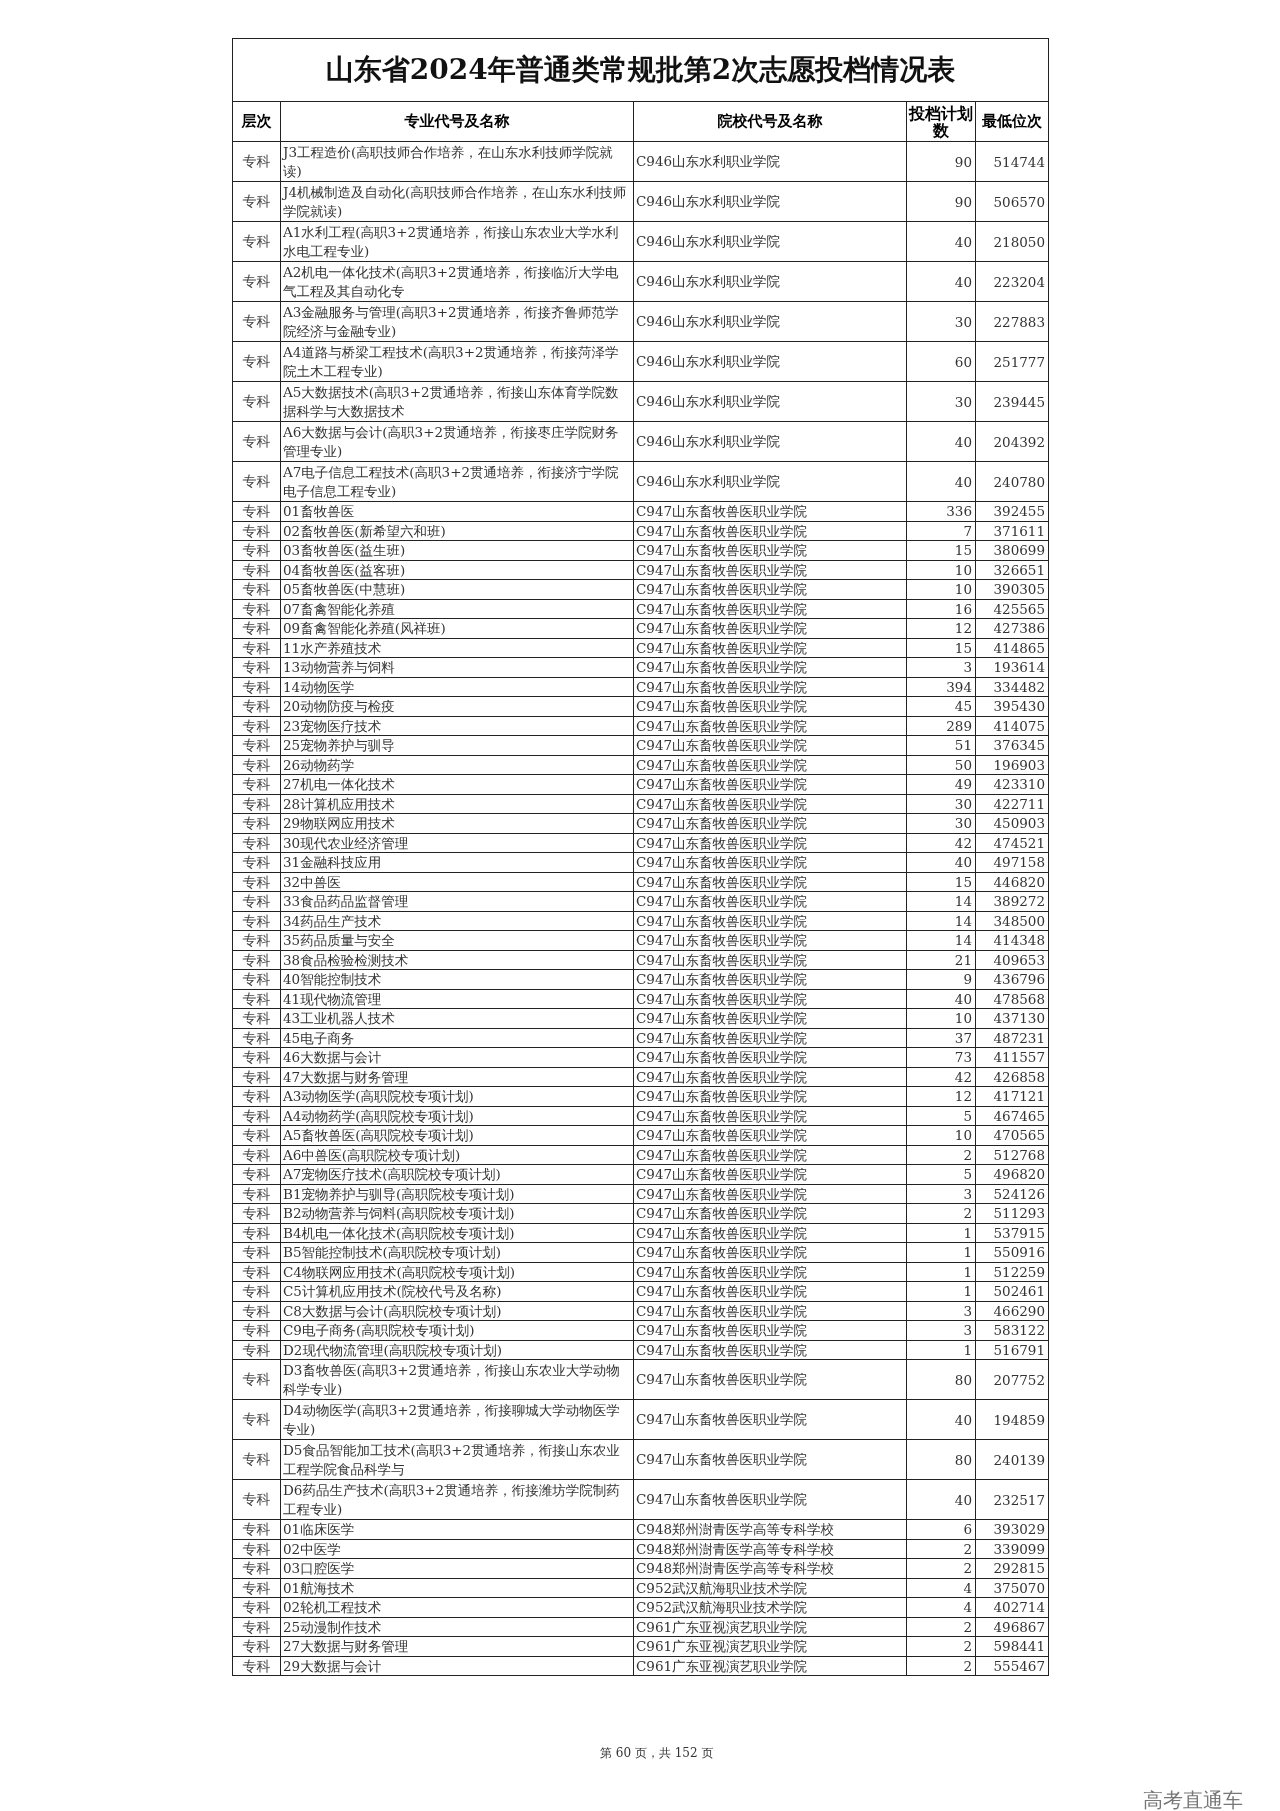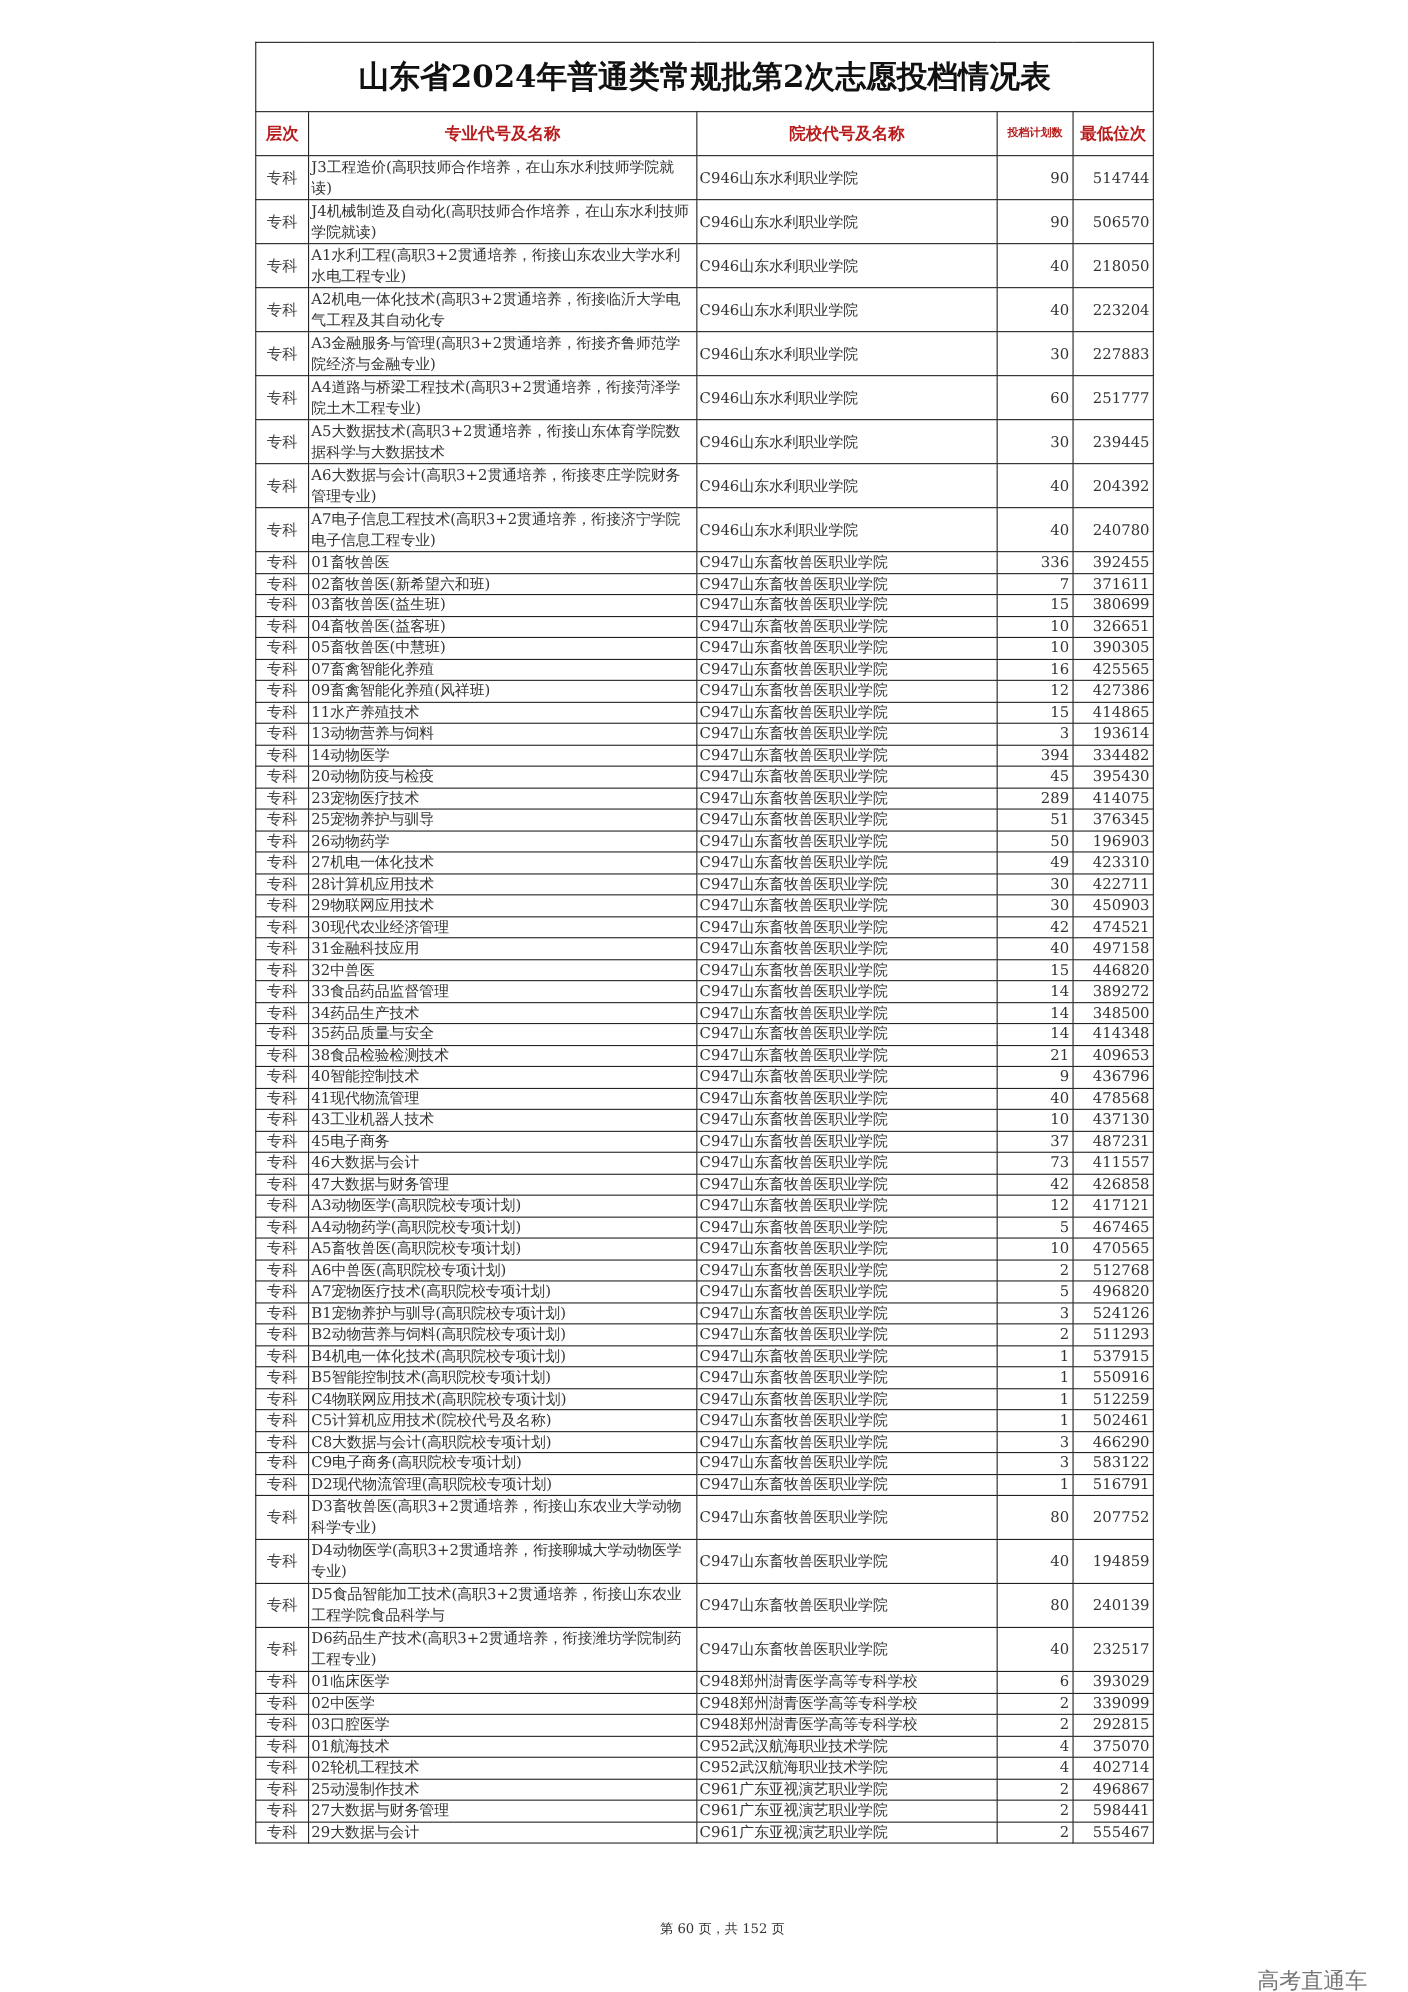--- a/index.html
+++ b/index.html
@@ -3,22 +3,22 @@
 <meta charset="utf-8">
 <style>
   html, body { margin: 0; padding: 0; background: #ffffff; }
   body { width: 1280px; height: 1811px; position: relative; overflow: hidden;
          font-family: "DejaVu Serif", "Liberation Serif", serif; color: #222; }
   .sheet { position: absolute; left: 232px; top: 38px; width: 816px; }
   table { border-collapse: collapse; width: 816px; table-layout: fixed; }
   td, th { border: 1.5px solid #222; padding: 0 2px; overflow: hidden; white-space: nowrap; }
   .title-cell { height: 62px; text-align: center; font-size: 28px; font-weight: bold;
                 font-family: "DejaVu Serif", serif; letter-spacing: 0px; color: #111; }
-  th { height: 39px; font-size: 15px; font-weight: bold; font-family: "DejaVu Sans", sans-serif; color: #b91c1c; }
-  th.plan { font-size: 10px; line-height: 17px; white-space: normal; }
+  th { height: 39px; font-size: 15px; font-weight: bold; font-family: "DejaVu Sans", sans-serif; color: #000000; }
+  th.plan { font-size: 16px; line-height: 17px; white-space: normal; }
   td { font-size: 13.5px; color: #333; }
   td.lvl { text-align: center; font-family: "DejaVu Sans", sans-serif; font-size: 14px; color: #444; }
   td.major { white-space: normal; line-height: 19px; padding-left: 2px; }
   td.num { text-align: right; padding-right: 3px; }
   tr.r1 td { height: 18.5px; line-height: 18px; }
   tr.r2 td { height: 39px; }
   .footer { position: absolute; left: 0; width: 1280px; top: 1745px; text-align: left; font-size: 12px; color: #333; }
   .footer span { position: absolute; left: 600px; }
   .watermark { position: absolute; left: 1143px; top: 1759px; font-size: 20px; color: #777;
                font-family: "DejaVu Sans", sans-serif; margin-top: 28px; }

